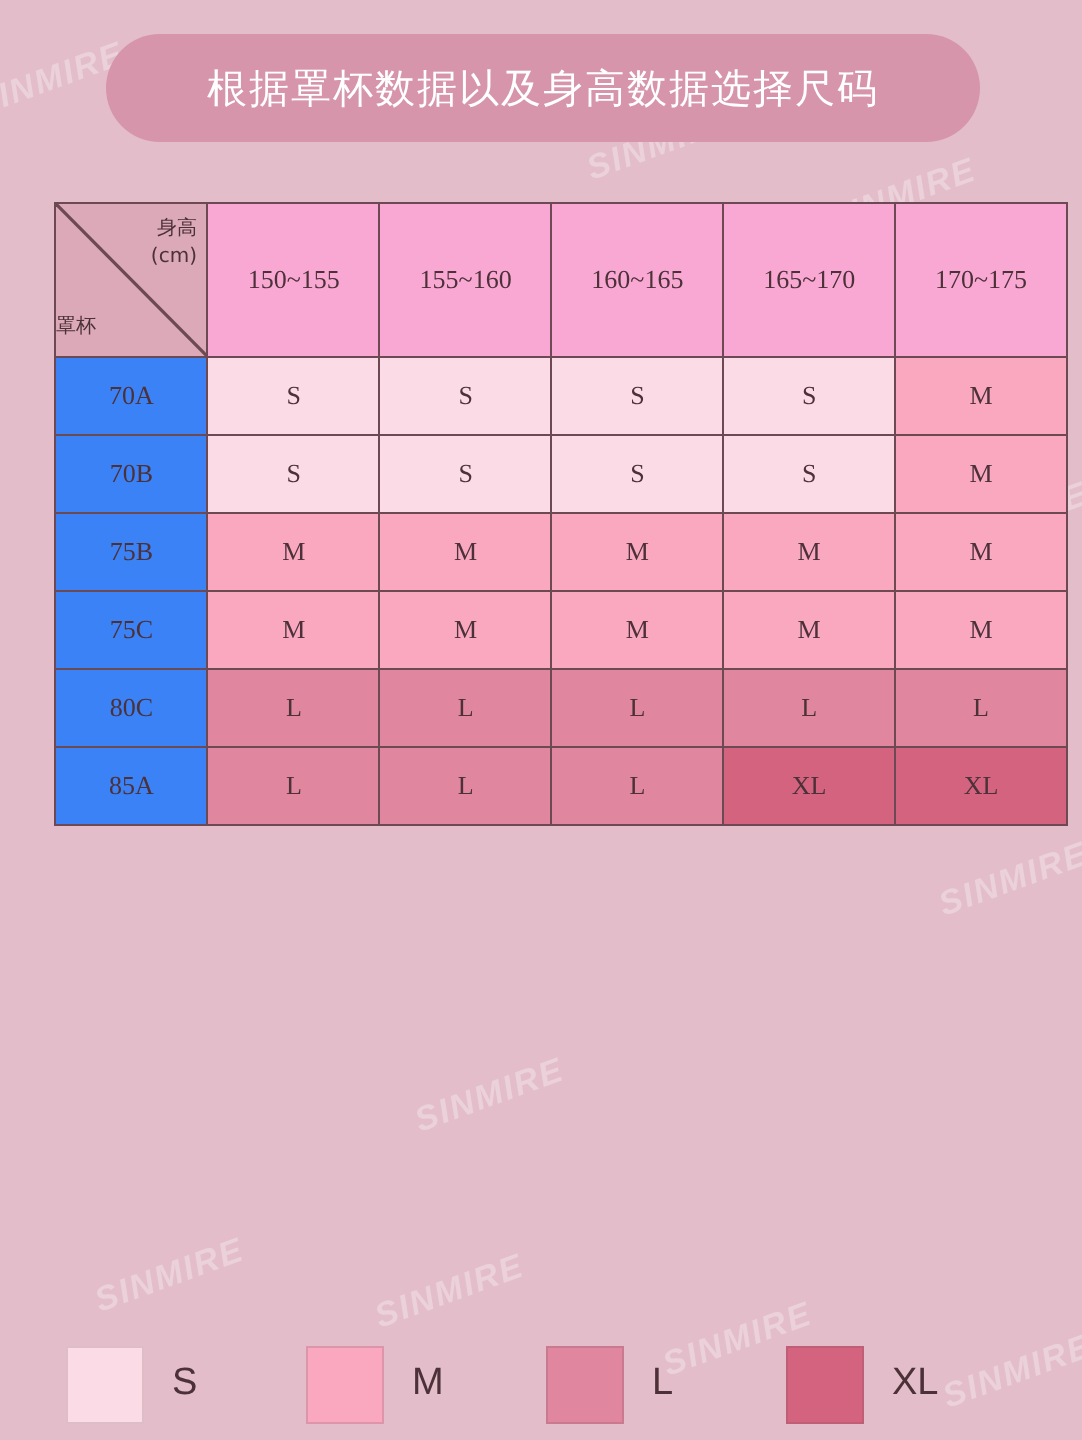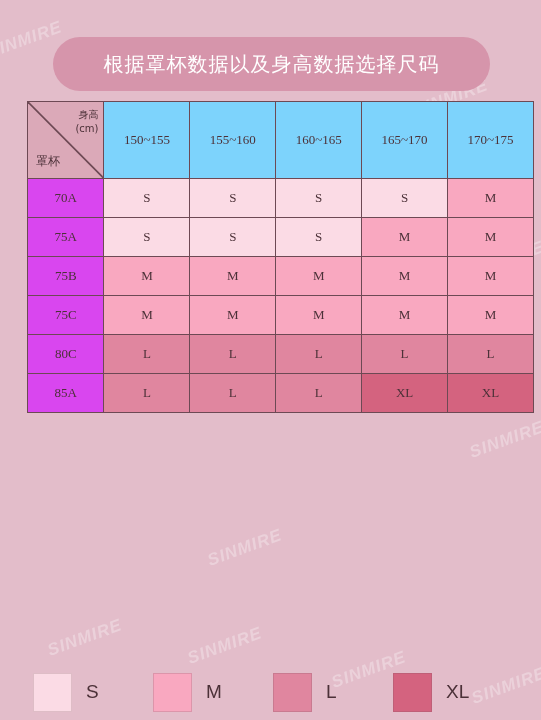--- a/index.html
+++ b/index.html
@@ -39,21 +39,20 @@
     left: 53px;
     top: 17px;
     width: 437px;
     height: 54px;
     background: #d695ab;
     border-radius: 27px;
     display: flex;
     align-items: center;
     justify-content: center;
     z-index: 10;
-    margin-top: 20px;
   }
   .title-text {
     color: #ffffff;
     font-size: 20px;
     letter-spacing: 1px;
     font-family: "DejaVu Sans", sans-serif;
   }
 
   
   .size-table-wrap {
@@ -99,37 +98,37 @@
     right: 5px;
     top: 6px;
     font-size: 10px;
     color: #4c3138;
     line-height: 1.35;
     text-align: right;
     font-family: "DejaVu Sans", sans-serif;
   }
   .corner-bottom {
     position: absolute;
-    left: 8px;
+    left: 0;
     bottom: 8px;
-    font-size: 12px;
+    font-size: 10px;
     color: #4c3138;
     font-family: "DejaVu Sans", sans-serif;
     text-align: center;
   }
 
   th.col-head {
     height: 76px;
-    background: #7dd3fc;
+    background: #f9a8d4;
     font-size: 15px;
     font-family: "Liberation Serif", serif;
   }
   td.row-head {
     height: 38px;
-    background: #d946ef;
+    background: #3b82f6;
     font-size: 14px;
   }
   td.cell {
     height: 38px;
     font-size: 14px;
   }
 
   
   .sz-S  { background: #fbdbe5; }
   .sz-M  { background: #f9a8c0; }
@@ -223,25 +222,25 @@
     <tbody id="table-body">
         <tr>
           <td class="row-head">70A</td>
           <td class="cell sz-S">S</td>
           <td class="cell sz-S">S</td>
           <td class="cell sz-S">S</td>
           <td class="cell sz-S">S</td>
           <td class="cell sz-M">M</td>
         </tr>
         <tr>
-          <td class="row-head">75A</td>
-          <td class="cell sz-S">S</td>
-          <td class="cell sz-S">S</td>
-          <td class="cell sz-S">S</td>
-          <td class="cell sz-M">M</td>
+          <td class="row-head">70B</td>
+          <td class="cell sz-S">S</td>
+          <td class="cell sz-S">S</td>
+          <td class="cell sz-S">S</td>
+          <td class="cell sz-S">S</td>
           <td class="cell sz-M">M</td>
         </tr>
         <tr>
           <td class="row-head">75B</td>
           <td class="cell sz-M">M</td>
           <td class="cell sz-M">M</td>
           <td class="cell sz-M">M</td>
           <td class="cell sz-M">M</td>
           <td class="cell sz-M">M</td>
         </tr>

